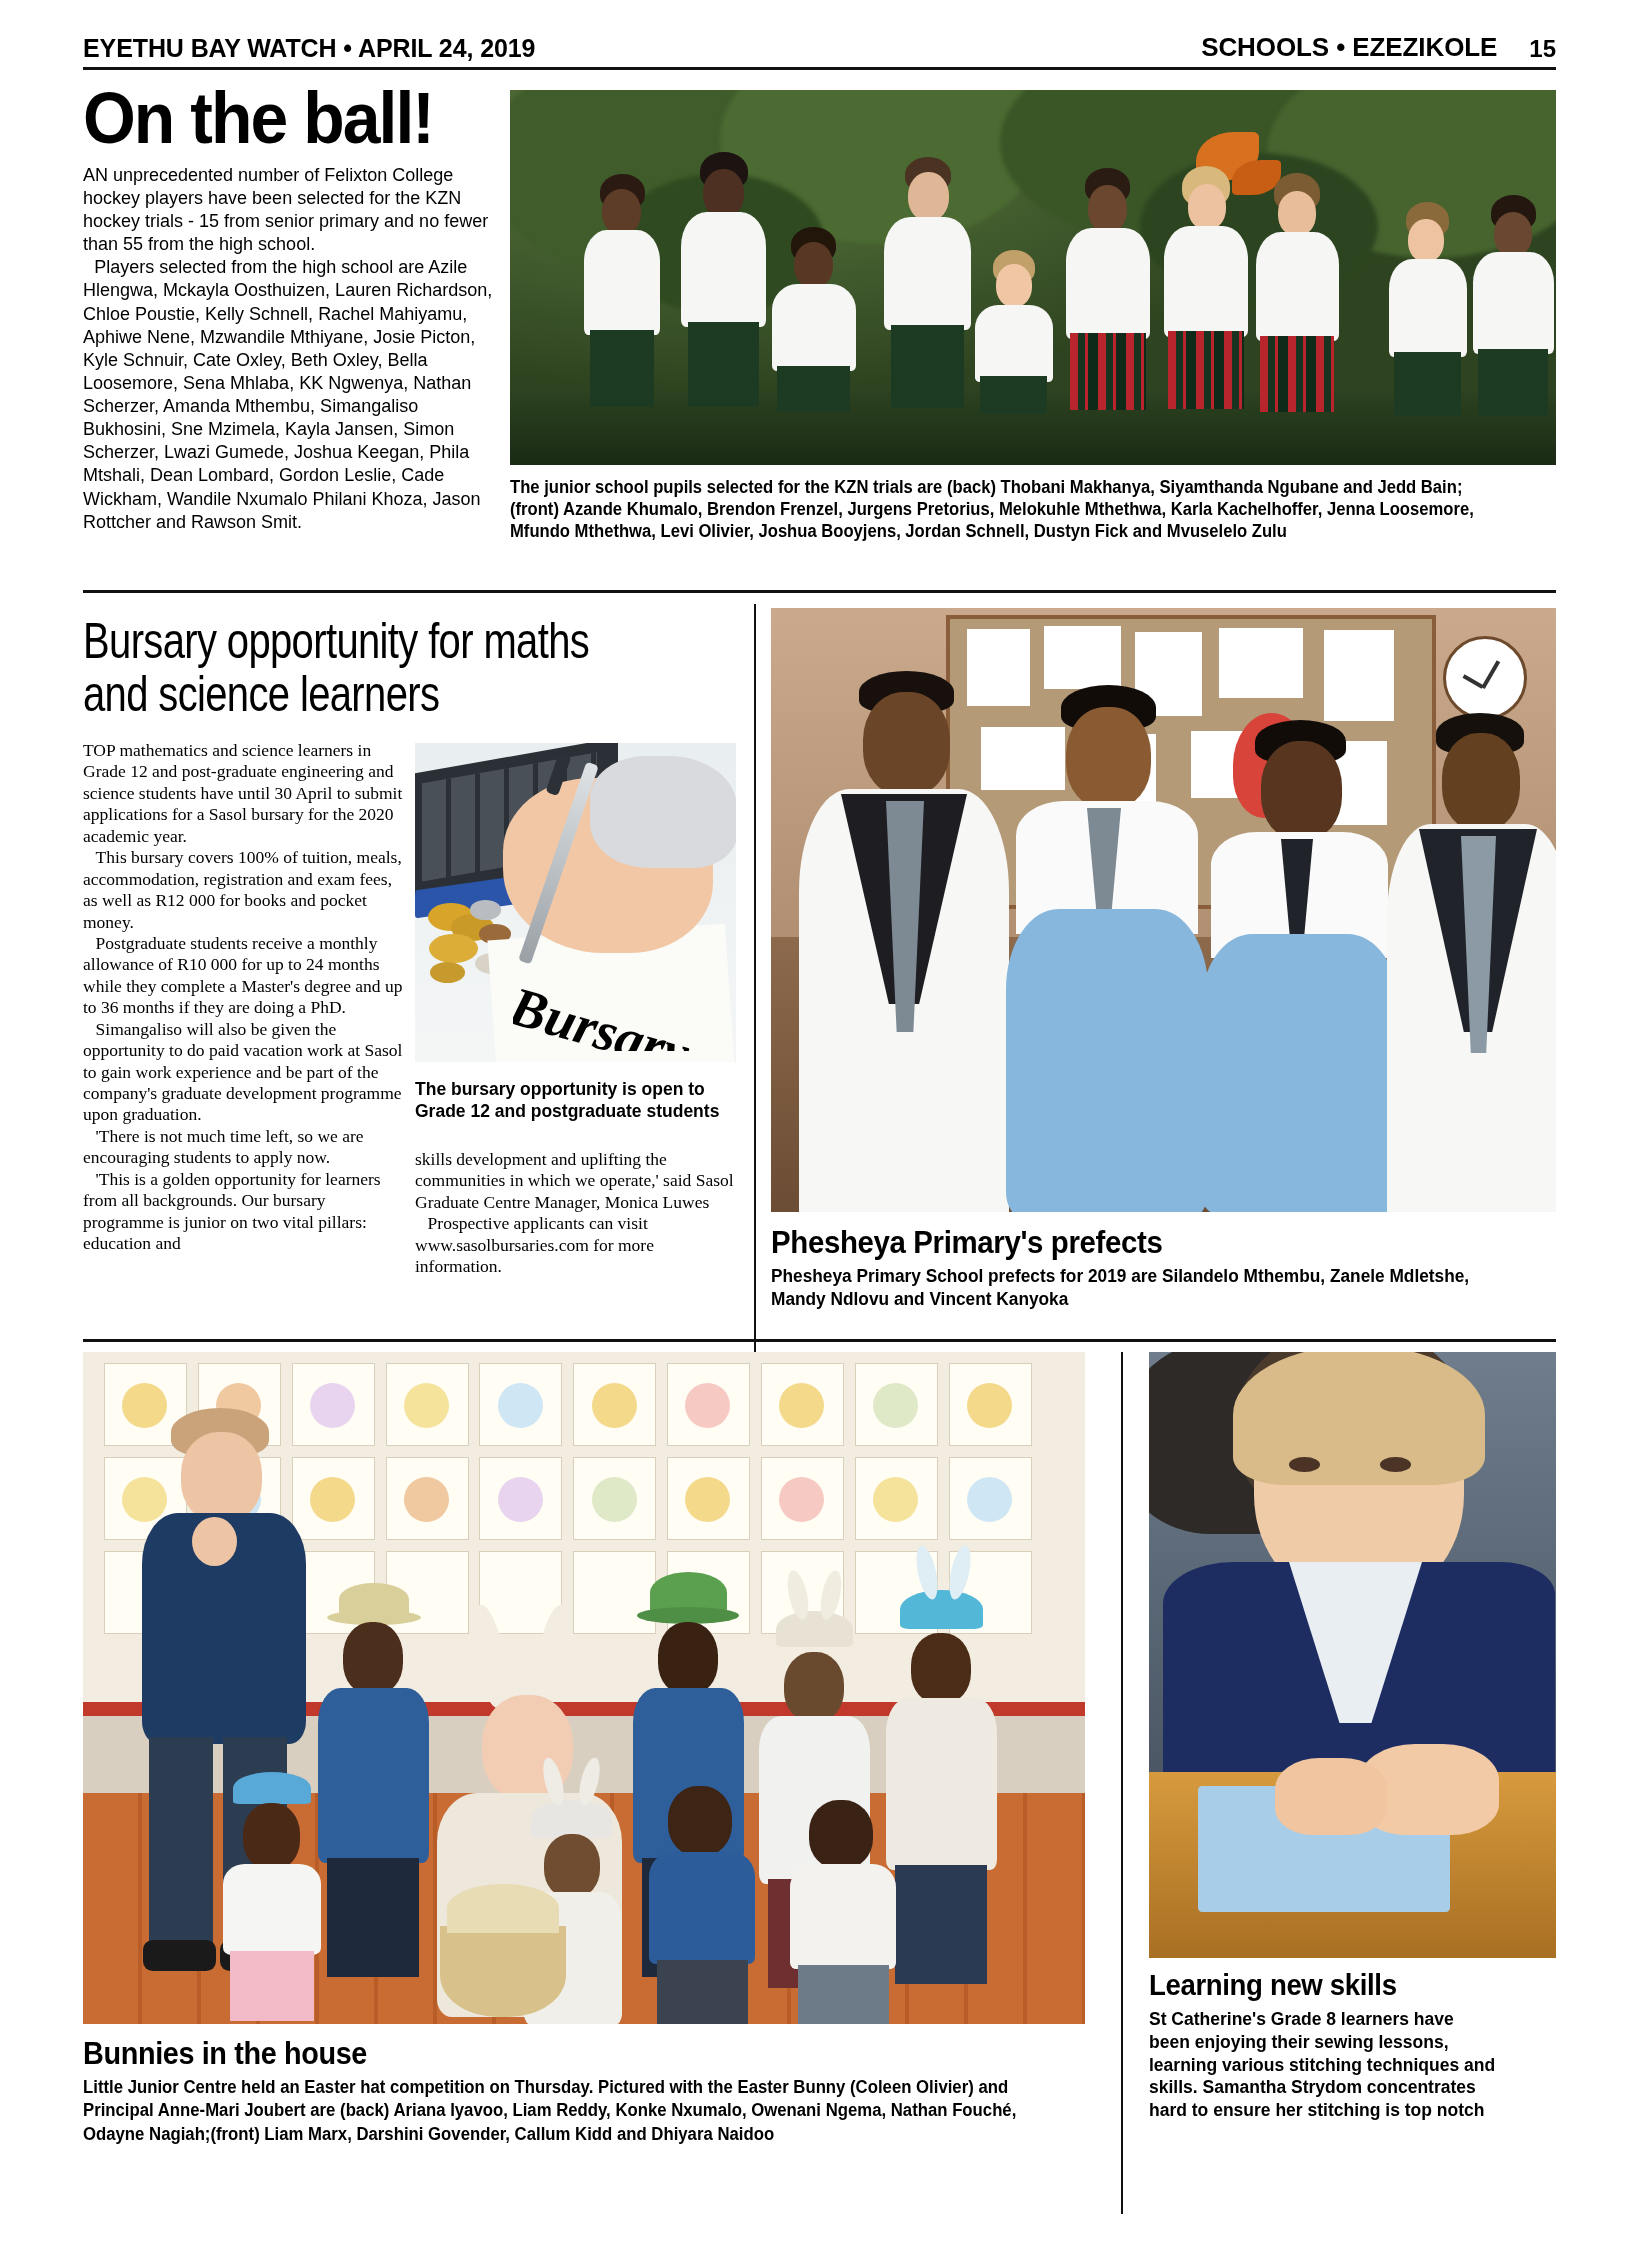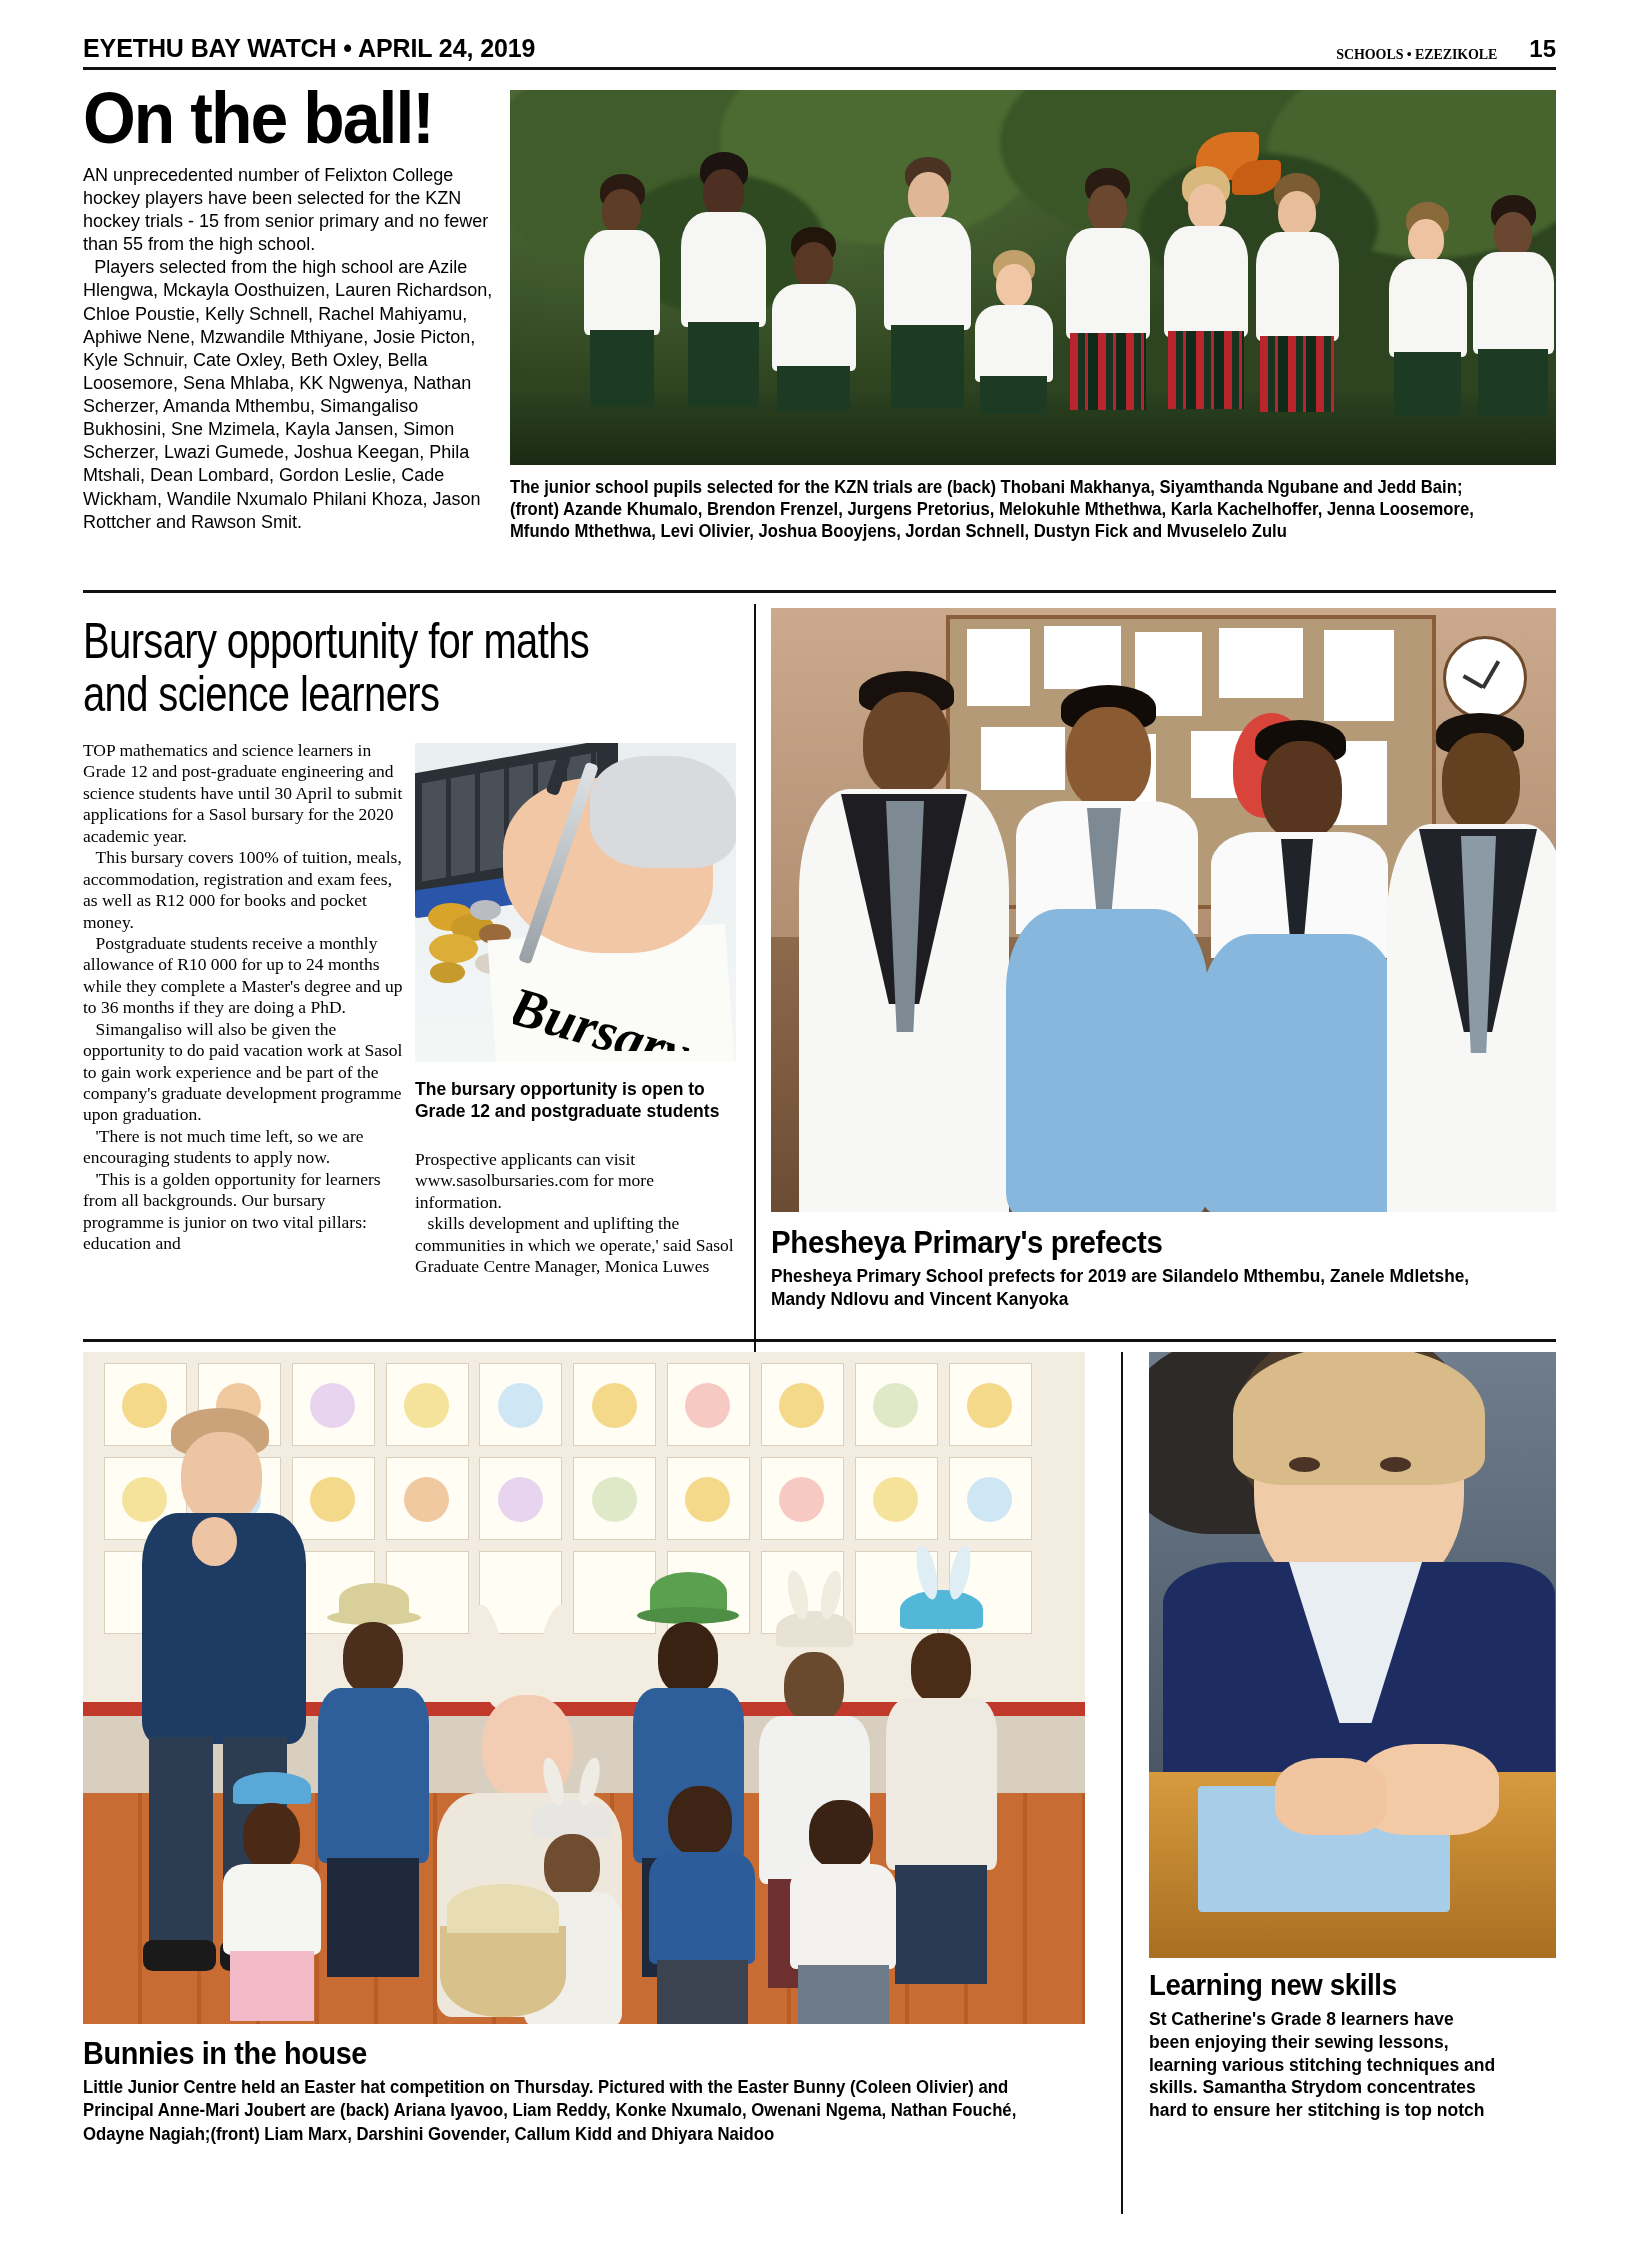--- a/index.html
+++ b/index.html
@@ -16,21 +16,21 @@
   
   .masthead{
     position:absolute; left:83px; top:27px; width:1473px; height:36px;
     display:flex; align-items:flex-end; justify-content:space-between;
   }
   .mh-left{
     font-weight:bold; font-size:25px; letter-spacing:-0.1px;
     font-family:"Liberation Sans", sans-serif; white-space:nowrap;
   }
   .mh-right{ display:flex; align-items:flex-end; gap:32px; }
-  .mh-section{ font-weight:bold; font-size:14px; letter-spacing:-0.1px; white-space:nowrap;font-family:Liberation Serif, serif;}
+  .mh-section{ font-weight:bold; font-size:26px; letter-spacing:-0.1px; white-space:nowrap;}
   .mh-page{ font-weight:bold; font-size:24px; }
   .rule-master{
     position:absolute; left:83px; top:67px; width:1473px;
     border-top:3.5px solid #111;
   }
 
   
   .rule-full{ position:absolute; left:83px; width:1473px; border-top:3.5px solid #111; }
   .vline{ position:absolute; width:0; border-left:2.1px solid #111; }
 
@@ -291,22 +291,22 @@
     <div class="ph" style="left:137px;top:15.4px;width:12.6px;height:210px;background:linear-gradient(#dfe3e6,#9aa1a6);transform:rotate(19deg);border-radius:4.2px;"></div>
     <div class="ph" style="left:137px;top:9.8px;width:12.6px;height:42px;background:#2c3138;transform:rotate(19deg);border-radius:4.2px;"></div>
     <div class="ph" style="left:98px;top:231px;width:210px;height:77px;overflow:hidden;">
       <div style="font-family:'Liberation Serif',serif;font-style:italic;font-weight:bold;font-size:55px;transform:rotate(16deg);transform-origin:left top;margin-left:7px;">Bursary</div>
     </div>
   </div>
 
   <div class="a2-imgcap">The bursary opportunity is open to Grade 12 and postgraduate students</div>
 
   <div class="a2-c2 serif">
+    <p>skills development and uplifting the communities in which we operate,' said Sasol Graduate Centre Manager, Monica Luwes</p>
     <p>Prospective applicants can visit www.sasolbursaries.com for more information.</p>
-    <p>skills development and uplifting the communities in which we operate,' said Sasol Graduate Centre Manager, Monica Luwes</p>
   </div>
 
   <div class="vline" style="left:754px;top:604px;height:753px;"></div>
 
   <div class="a2-photo">
     <div class="roomwall"></div>
     <div class="board" style="left:175px;top:7px;width:490px;height:294px;"></div>
     <div class="note" style="left:196px;top:21px;width:63px;height:77px;"></div>
     <div class="note" style="left:273px;top:18px;width:77px;height:63px;"></div>
     <div class="note" style="left:364px;top:24px;width:67px;height:84px;"></div>

